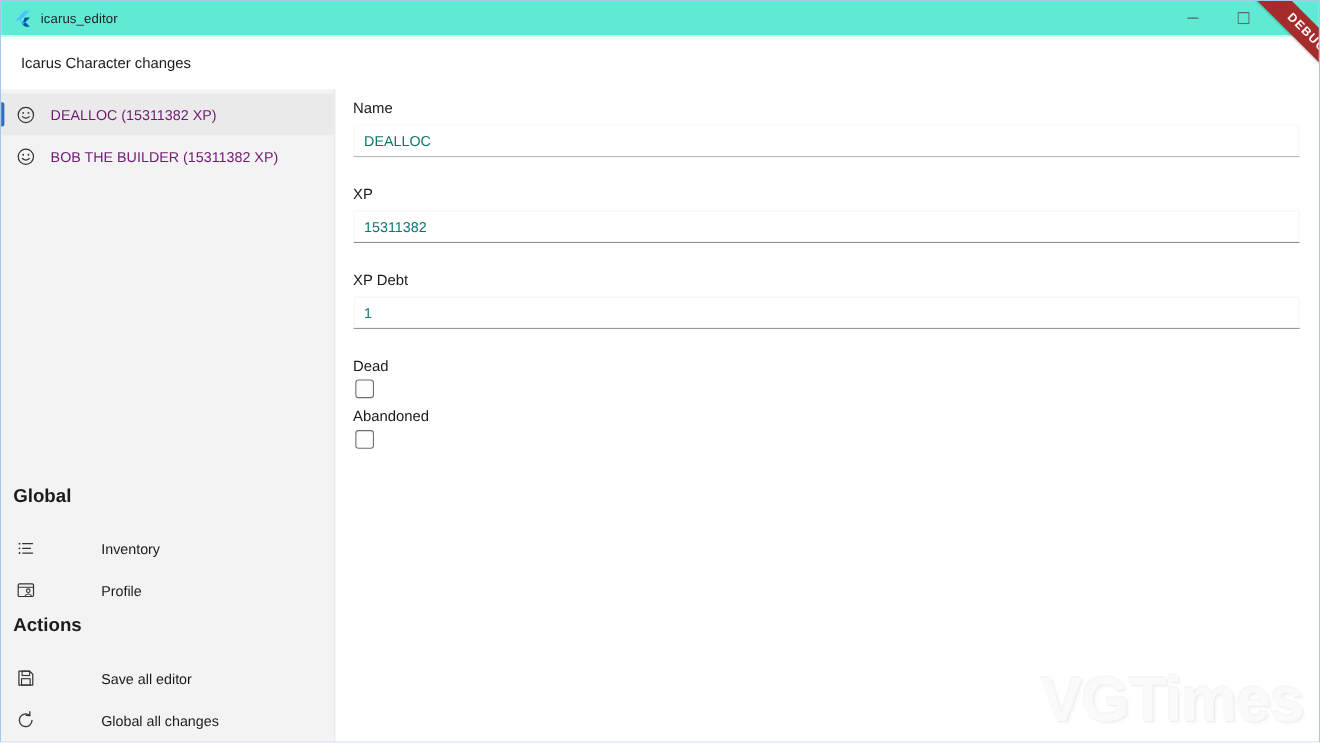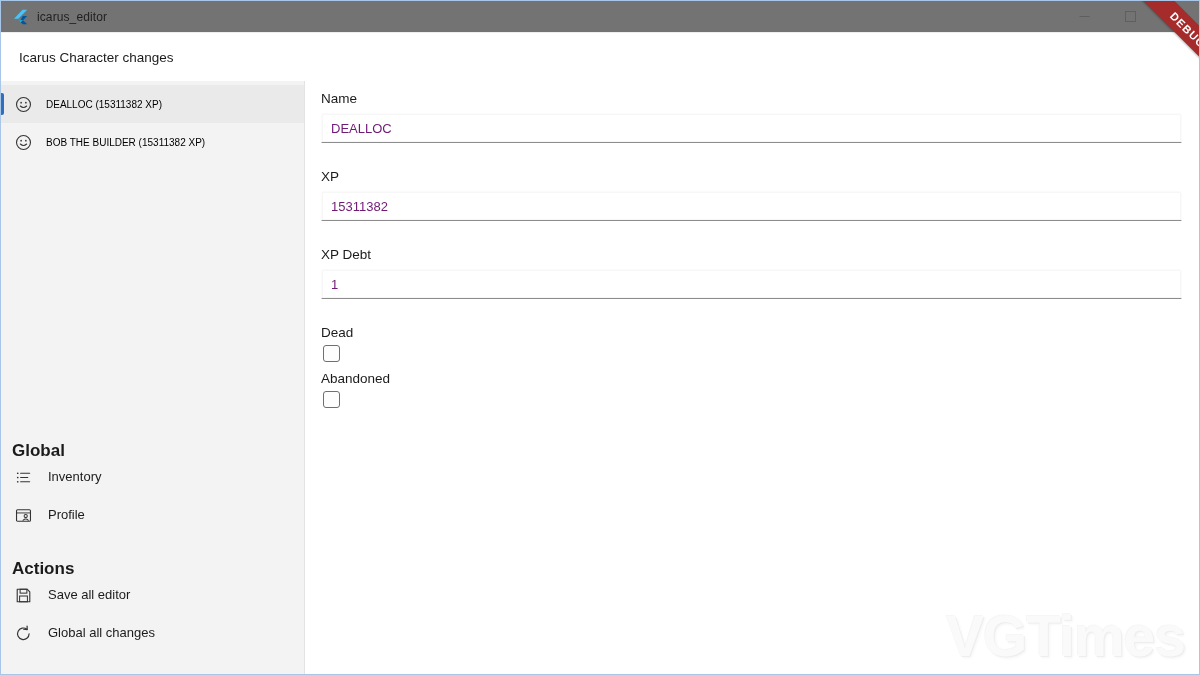--- a/index.html
+++ b/index.html
@@ -22,21 +22,21 @@
     box-sizing: border-box;
     border: 1px solid #a8c7e8;
     background: #ffffff;
     overflow: hidden;
   }
 
   
   .titlebar {
     position: relative;
     height: 31px;
-    background: #737373;
+    background: #5eead4;
     display: flex;
     align-items: center;
     border-bottom: 1px solid #eeeeee;
   }
   .title-left {
     display: flex;
     align-items: center;
     padding-left: 11px;
     gap: 9px;
     flex: 1;
@@ -125,44 +125,45 @@
     border-radius: 0 2px 2px 0;
   }
   .char-icon {
     width: 17px;
     height: 17px;
     flex: none;
     margin-right: 14px;
     display: block;
   }
   .char-label {
-    font-size: 10px;
-    color: #000000;
+    font-size: 13px;
+    color: #701a75;
     white-space: nowrap;
   }
 
   .sidebar-spacer { flex: 1; }
 
   .sidebar-bottom {
     padding-bottom: 8px;
   }
   .sb-section-title {
     font-size: 17px;
     font-weight: bold;
     color: #1b1b1b;
     padding: 0 0 8px 11px;
   }
   .sb-group { margin-bottom: 14px; }
   .sb-group.actions { margin-bottom: 4px; }
   .sb-item {
     height: 38px;
     display: flex;
-    align-items: flex-start;
+    align-items: flex-end;
     padding-left: 14px;
     box-sizing: border-box;
+    gap: 44px;
   }
   .sb-icon {
     width: 17px;
     height: 17px;
     flex: none;
     margin-right: 16px;
     display: block;
   }
   .sb-label {
     font-size: 13px;
@@ -192,21 +193,21 @@
     box-sizing: border-box;
     background: #ffffff;
     border: none;
     border-bottom: 1px solid #8d8d8d;
     border-top: 1px solid #fbfbfb;
     border-left: 1px solid #fbfbfb;
     border-right: 1px solid #fbfbfb;
     border-radius: 3px 3px 0 0;
     font-family: "Liberation Sans", sans-serif;
     font-size: 13px;
-    color: #701a75;
+    color: #0f766e;
     padding: 0 9px;
     outline: none;
     box-shadow: 0 0 0 0.5px #efefef inset;
   }
   .check-block { margin-bottom: 9px; }
   .check-block .field-label { margin-bottom: 5px; }
   .checkbox {
     width: 17px;
     height: 17px;
     box-sizing: border-box;

